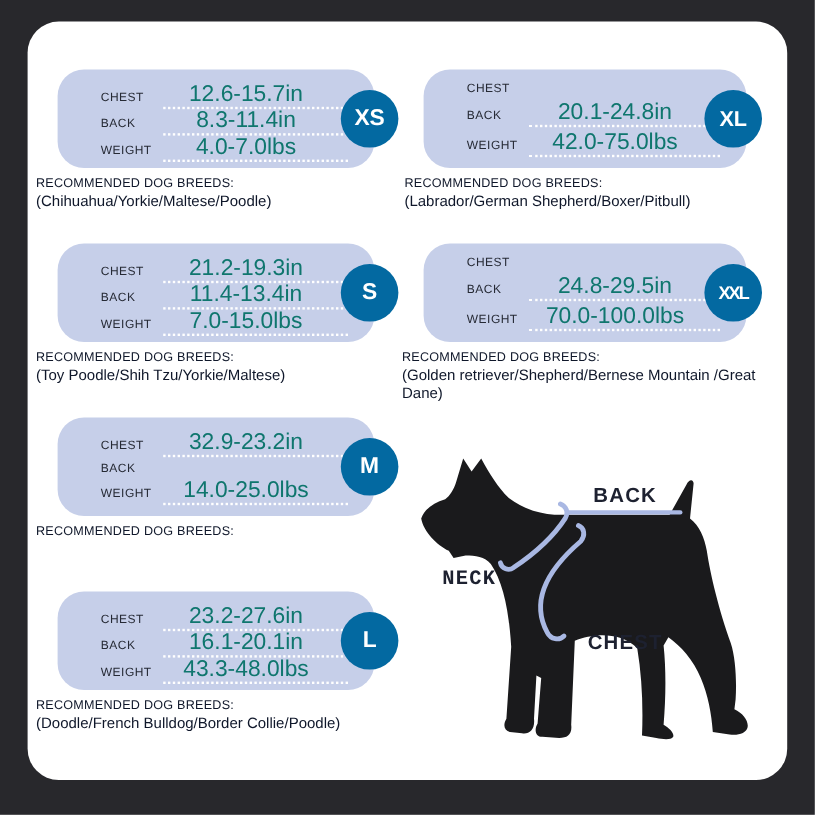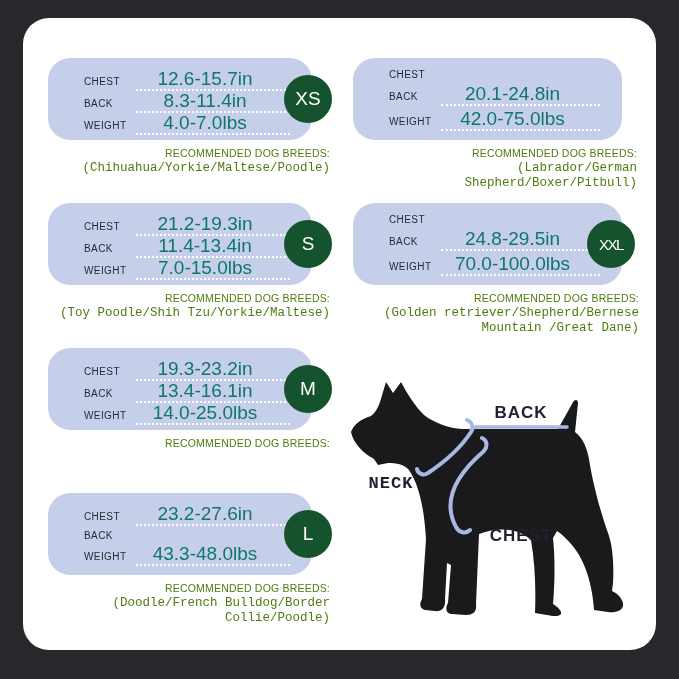--- a/index.html
+++ b/index.html
@@ -23,31 +23,31 @@
   .lbl{
     width:52px;flex:none;font-size:10px;letter-spacing:.4px;
     color:#262a35;font-weight:500;
   }
   .val{
     flex:1;text-align:center;font-size:19px;color:#0f766e;
     border-bottom:2px dotted #ffffff;padding:0 16px 1px 0;line-height:1.0;
   }
   .badge{
     position:absolute;width:48px;height:48px;border-radius:50%;
-    background:#14532d;color:#ffffff;font-weight:normal;font-size:19px;
+    background:#0369a1;color:#ffffff;font-weight:bold;font-size:19px;
     display:flex;align-items:center;justify-content:center;
     top:50%;transform:translateY(-50%);
   }
   .p-left  .badge{right:-20px;}
   .p-right .badge{right:-13px;}
   .badge.b-xl{font-size:18px;}
   .badge.b-xxl{font-size:15px;letter-spacing:-1.5px;}
-  .rec{position:absolute;text-align:right;color:#4d7c0f;}
+  .rec{position:absolute;text-align:left;color:#0f172a;}
   .rec .t1{font-size:10.5px;letter-spacing:.2px;}
-  .rec .t2{font-size:12.5px;margin-top:2px;line-height:1.18;font-family:Liberation Mono, monospace;}
+  .rec .t2{font-size:12.5px;margin-top:2px;line-height:1.18;}
   #dog-wrap{position:absolute;left:322px;top:357px;width:280px;height:250px;}
   .dlabel{
     position:absolute;width:92px;text-align:center;
     font-size:17px;font-weight:600;letter-spacing:1px;color:#1d2130;
   }
   #lbl-back{left:452px;top:385px;}
   #lbl-neck{left:322px;top:456px;font-family:Liberation Mono, monospace;}
   #lbl-chest{left:452px;top:508px;}
 </style>
 </head>
@@ -91,43 +91,43 @@
     <div class="badge">S</div>
   </div>
   <div class="rec" style="left:7px;top:274px;width:300px;">
     <div class="t1">RECOMMENDED DOG BREEDS:</div>
     <div class="t2">(Toy Poodle/Shih Tzu/Yorkie/Maltese)</div>
   </div>
 
   <div class="panel p-left" style="top:330px;">
     <div class="row">
       <span class="lbl">CHEST</span>
-      <span class="val">19.3-23.2in</span>
+      <span class="val">32.9-23.2in</span>
     </div>
     <div class="row">
       <span class="lbl">BACK</span>
-      <span class="val">13.4-16.1in</span>
     </div>
     <div class="row">
       <span class="lbl">WEIGHT</span>
       <span class="val">14.0-25.0lbs</span>
     </div>
     <div class="badge">M</div>
   </div>
   <div class="rec" style="left:7px;top:419px;width:300px;">
     <div class="t1">RECOMMENDED DOG BREEDS:</div>
   </div>
 
   <div class="panel p-left" style="top:475px;">
     <div class="row">
       <span class="lbl">CHEST</span>
       <span class="val">23.2-27.6in</span>
     </div>
     <div class="row">
       <span class="lbl">BACK</span>
+      <span class="val">16.1-20.1in</span>
     </div>
     <div class="row">
       <span class="lbl">WEIGHT</span>
       <span class="val">43.3-48.0lbs</span>
     </div>
     <div class="badge">L</div>
   </div>
   <div class="rec" style="left:7px;top:564px;width:300px;">
     <div class="t1">RECOMMENDED DOG BREEDS:</div>
     <div class="t2">(Doodle/French Bulldog/Border Collie/Poodle)</div>
@@ -138,20 +138,21 @@
       <span class="lbl">CHEST</span>
     </div>
     <div class="row">
       <span class="lbl">BACK</span>
       <span class="val">20.1-24.8in</span>
     </div>
     <div class="row">
       <span class="lbl">WEIGHT</span>
       <span class="val">42.0-75.0lbs</span>
     </div>
+    <div class="badge b-xl">XL</div>
   </div>
   <div class="rec" style="left:314px;top:129px;width:300px;">
     <div class="t1">RECOMMENDED DOG BREEDS:</div>
     <div class="t2">(Labrador/German Shepherd/Boxer/Pitbull)</div>
   </div>
 
   <div class="panel p-right" style="top:185px;">
     <div class="row">
       <span class="lbl">CHEST</span>
     </div>

